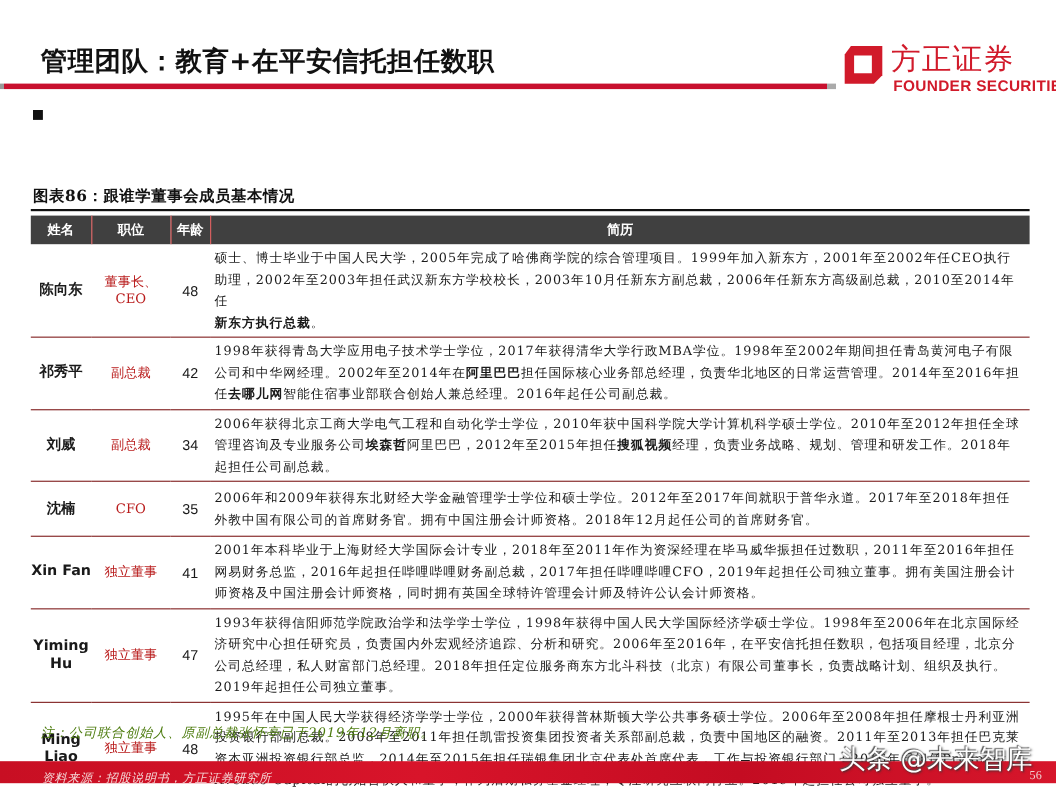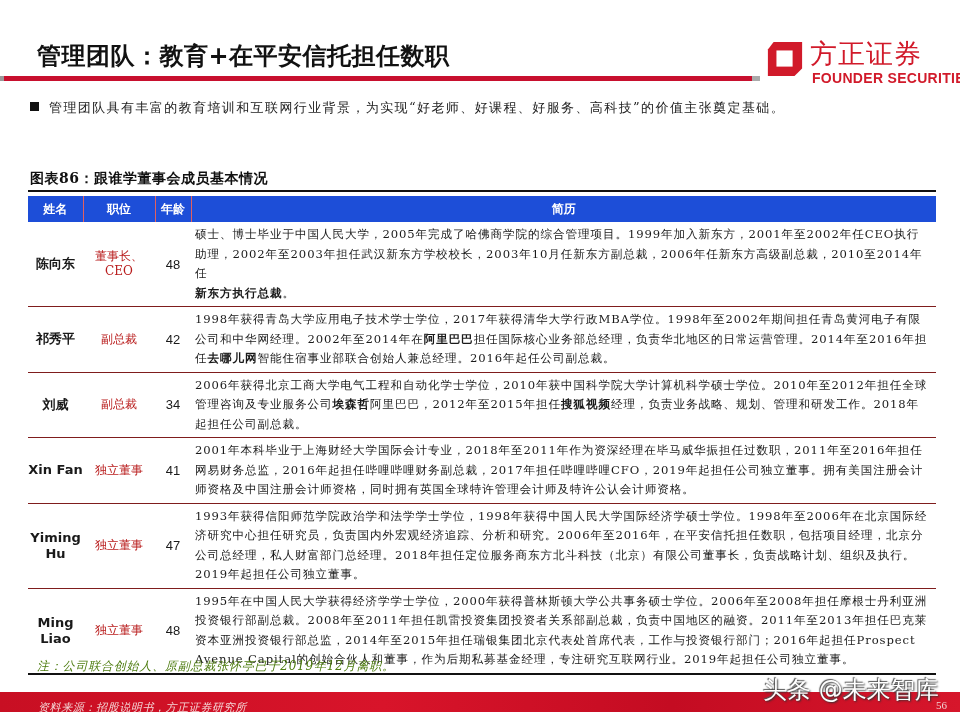--- a/index.html
+++ b/index.html
@@ -27,21 +27,21 @@
   .bullet-square { display: inline-block; width: 9px; height: 9px; background: #111; margin-right: 10px; vertical-align: 1px; }
 
   .figure-caption {
     position: absolute; left: 30px; top: 170px; font-size: 14px; font-weight: bold; color: #111;
     font-family: "DejaVu Serif", serif; letter-spacing: 0.5px;
   }
   .table-wrap { position: absolute; left: 28px; top: 190px; width: 908px; }
   .top-rule { height: 2px; background: #111; margin-bottom: 4px; }
   table { width: 100%; border-collapse: collapse; table-layout: fixed; }
   thead th {
-    background: #1d4ed8; color: #fff; font-size: 12px; font-weight: bold; height: 26px;
+    background: #404040; color: #fff; font-size: 12px; font-weight: bold; height: 26px;
     font-family: "DejaVu Serif", serif; border-right: 1px solid #e06060;
   }
   thead th:last-child { border-right: none; }
   tbody td { font-size: 11.6px; vertical-align: middle; border-bottom: 1px solid #7f1d1d; }
   tbody tr:last-child td { border-bottom: 2px solid #111; }
   td.name { text-align: center; font-weight: bold; font-size: 13px; font-family: "DejaVu Sans", sans-serif; line-height: 16px; }
   td.pos { text-align: center; font-size: 12px; color: #b91c1c; font-family: "DejaVu Serif", serif; line-height: 15px; }
   td.age { text-align: center; font-size: 13px; font-family: "Liberation Sans", sans-serif; }
   td.bio { padding: 3px 6px 3px 4px; line-height: 19.5px; color: #1a1a1a; font-family: "DejaVu Serif", serif; letter-spacing: 0.9px; }
   td.bio b { font-weight: bold; font-family: "DejaVu Sans", sans-serif; }
@@ -71,21 +71,21 @@
   <svg class="logo-mark" viewBox="0 0 40 40">
     <polygon points="8,2 38,2 38,30 30,38 2,38 2,10" fill="#d11a2a"></polygon>
     <rect x="11" y="11" width="17" height="17" fill="#fff"></rect>
     <polygon points="28,11 38,2 38,11" fill="#fff" opacity="0"></polygon>
   </svg>
   <div class="logo-cn">方正证券</div>
   <div class="logo-en">FOUNDER SECURITIES</div>
 </div>
 
 <div class="bullet-line">
-  <span class="bullet-square"></span><span>管理团队具有丰富的教育培训和互联网行业背景，为实现“好老师、好课程、好服务、高科技”的价值主张奠定基础。</span>
+  <span class="bullet-square"></span>
 </div>
 
 <div class="figure-caption">图表86：跟谁学董事会成员基本情况</div>
 
 <div class="table-wrap">
   <div class="top-rule"></div>
   <table>
     <colgroup>
       <col style="width:55px">
         <col style="width:72px">
@@ -112,20 +112,26 @@
         <td class="pos">副总裁</td>
         <td class="age">42</td>
         <td class="bio"><span>1998年获得青岛大学应用电子技术学士学位，2017年获得清华大学行政MBA学位。1998年至2002年期间担任青岛黄河电子有限公司和中华网经理。2002年至2014年在</span><b>阿里巴巴</b><span>担任国际核心业务部总经理，负责华北地区的日常运营管理。2014年至2016年担任</span><b>去哪儿网</b><span>智能住宿事业部联合创始人兼总经理。2016年起任公司副总裁。</span></td>
       </tr>
       <tr style="height:64px">
         <td class="name">刘威</td>
         <td class="pos">副总裁</td>
         <td class="age">34</td>
         <td class="bio"><span>2006年获得北京工商大学电气工程和自动化学士学位，2010年获中国科学院大学计算机科学硕士学位。2010年至2012年担任全球管理咨询及专业服务公司</span><b>埃森哲</b><span>阿里巴巴，2012年至2015年担任</span><b>搜狐视频</b><span>经理，负责业务战略、规划、管理和研发工作。2018年起担任公司副总裁。</span></td>
       </tr>
+      <tr style="height:50px">
+        <td class="name">沈楠</td>
+        <td class="pos">CFO</td>
+        <td class="age">35</td>
+        <td class="bio">2006年和2009年获得东北财经大学金融管理学士学位和硕士学位。2012年至2017年间就职于普华永道。2017年至2018年担任外教中国有限公司的首席财务官。拥有中国注册会计师资格。2018年12月起任公司的首席财务官。</td>
+      </tr>
       <tr style="height:62px">
         <td class="name">Xin Fan</td>
         <td class="pos">独立董事</td>
         <td class="age">41</td>
         <td class="bio">2001年本科毕业于上海财经大学国际会计专业，2018年至2011年作为资深经理在毕马威华振担任过数职，2011年至2016年担任网易财务总监，2016年起担任哔哩哔哩财务副总裁，2017年担任哔哩哔哩CFO，2019年起担任公司独立董事。拥有美国注册会计师资格及中国注册会计师资格，同时拥有英国全球特许管理会计师及特许公认会计师资格。</td>
       </tr>
       <tr style="height:78px">
         <td class="name">Yiming Hu</td>
         <td class="pos">独立董事</td>
         <td class="age">47</td>

